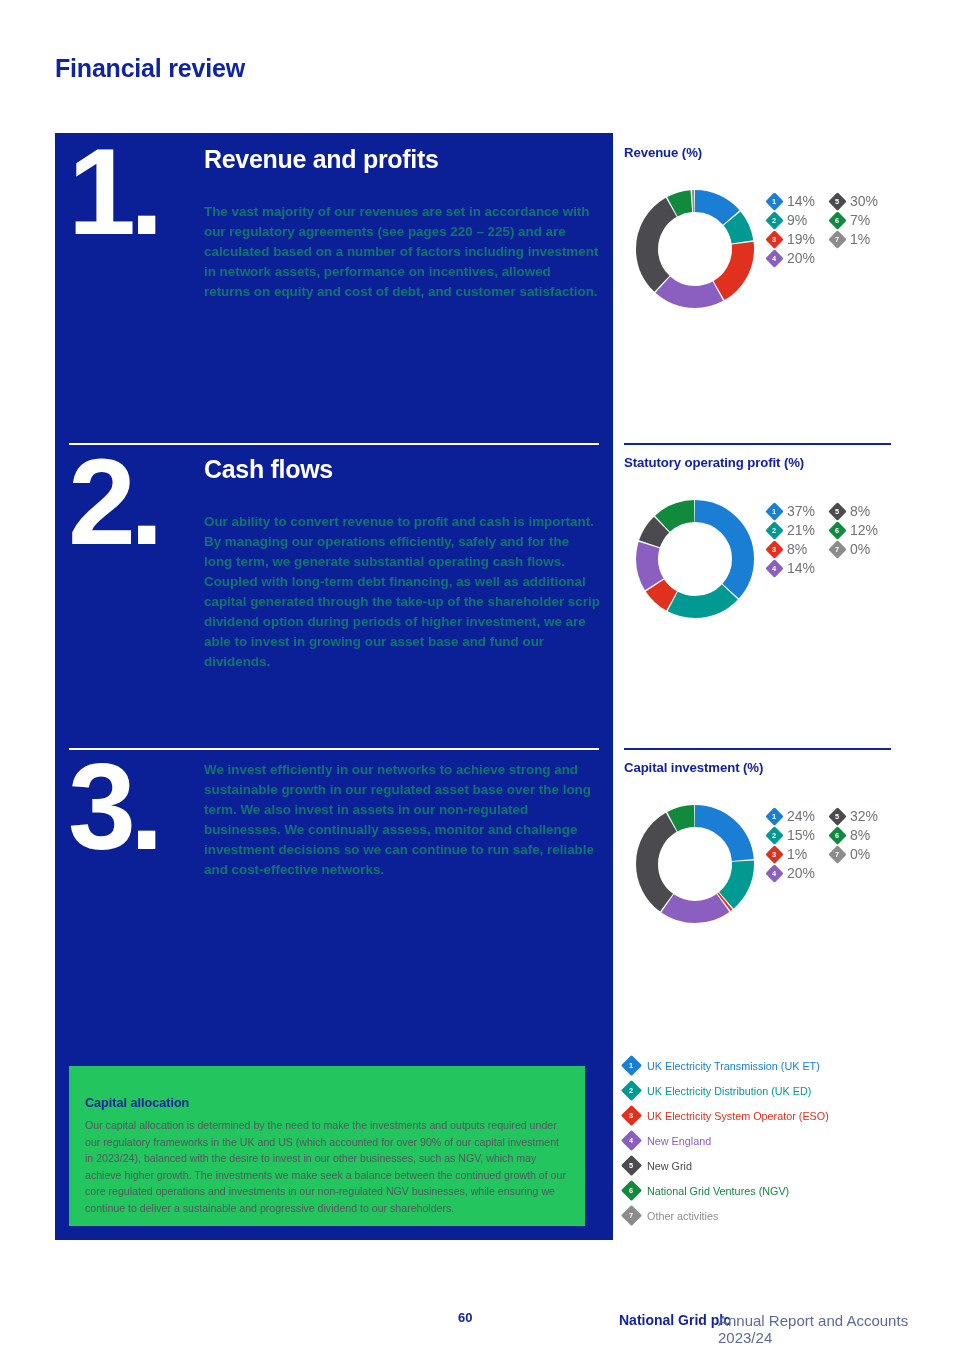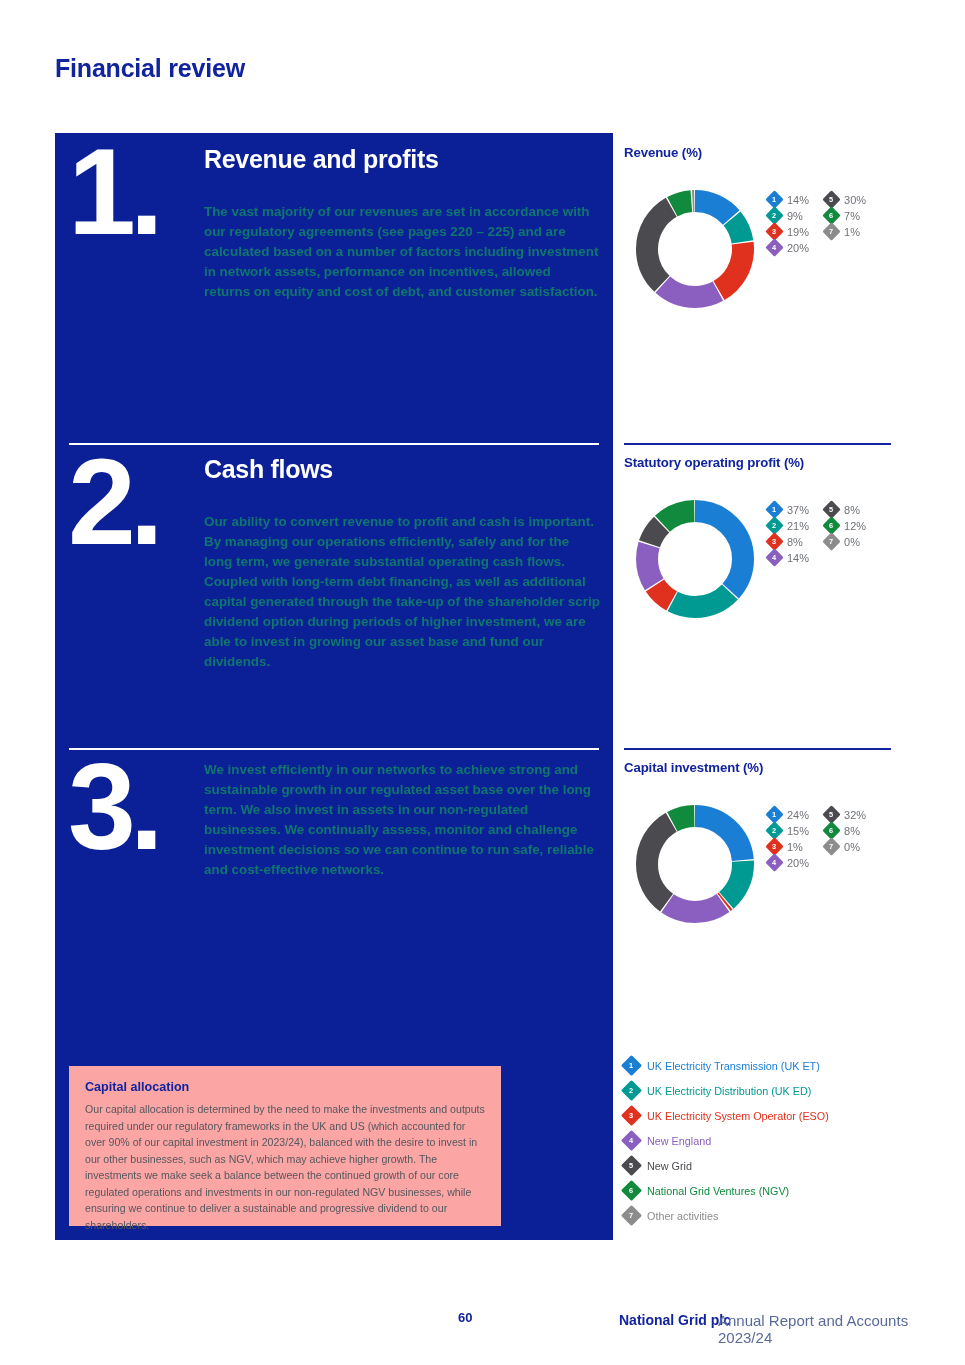--- a/index.html
+++ b/index.html
@@ -54,23 +54,23 @@
     letter-spacing: -0.3px; margin-bottom: 28px;
   }
   .sec-text {
     font-size: 13.4px; font-weight: bold; color: #0f766e;
     line-height: 1.49;
   }
 
   
   .cap-box {
     position: absolute; left: 14px; top: 933px;
-    width: 432px; height: 160px;
-    background: #fca5a5;
-    padding: 14px 16px 12px 16px;
+    width: 516px; height: 160px;
+    background: #22c55e;
+    padding: 30px 16px 12px 16px;
   }
   .cap-title {
     font-size: 12.6px; font-weight: bold; color: #12239e;
     margin-bottom: 7px;
   }
   .cap-text {
     font-size: 10.6px; color: #55585e; line-height: 1.56;
   }
 
   
@@ -93,21 +93,21 @@
   }
   .donut svg { display: block; }
 
   
   .mini-legend {
     position: absolute; left: 144px; top: 60px;
     display: grid; grid-template-columns: auto auto;
     column-gap: 16px; row-gap: 3px;
   }
   .mini-item { display: flex; align-items: center; gap: 6px; }
-  .mini-pct { font-size: 11px; color: #6e7278; }
+  .mini-pct { font-size: 14px; color: #6e7278; }
 
   
   .dia {
     width: 13px; height: 13px; flex: 0 0 13px;
     display: flex; align-items: center; justify-content: center;
     transform: rotate(45deg);
     border-radius: 1.5px;
   }
   .dia span {
     transform: rotate(-45deg);

